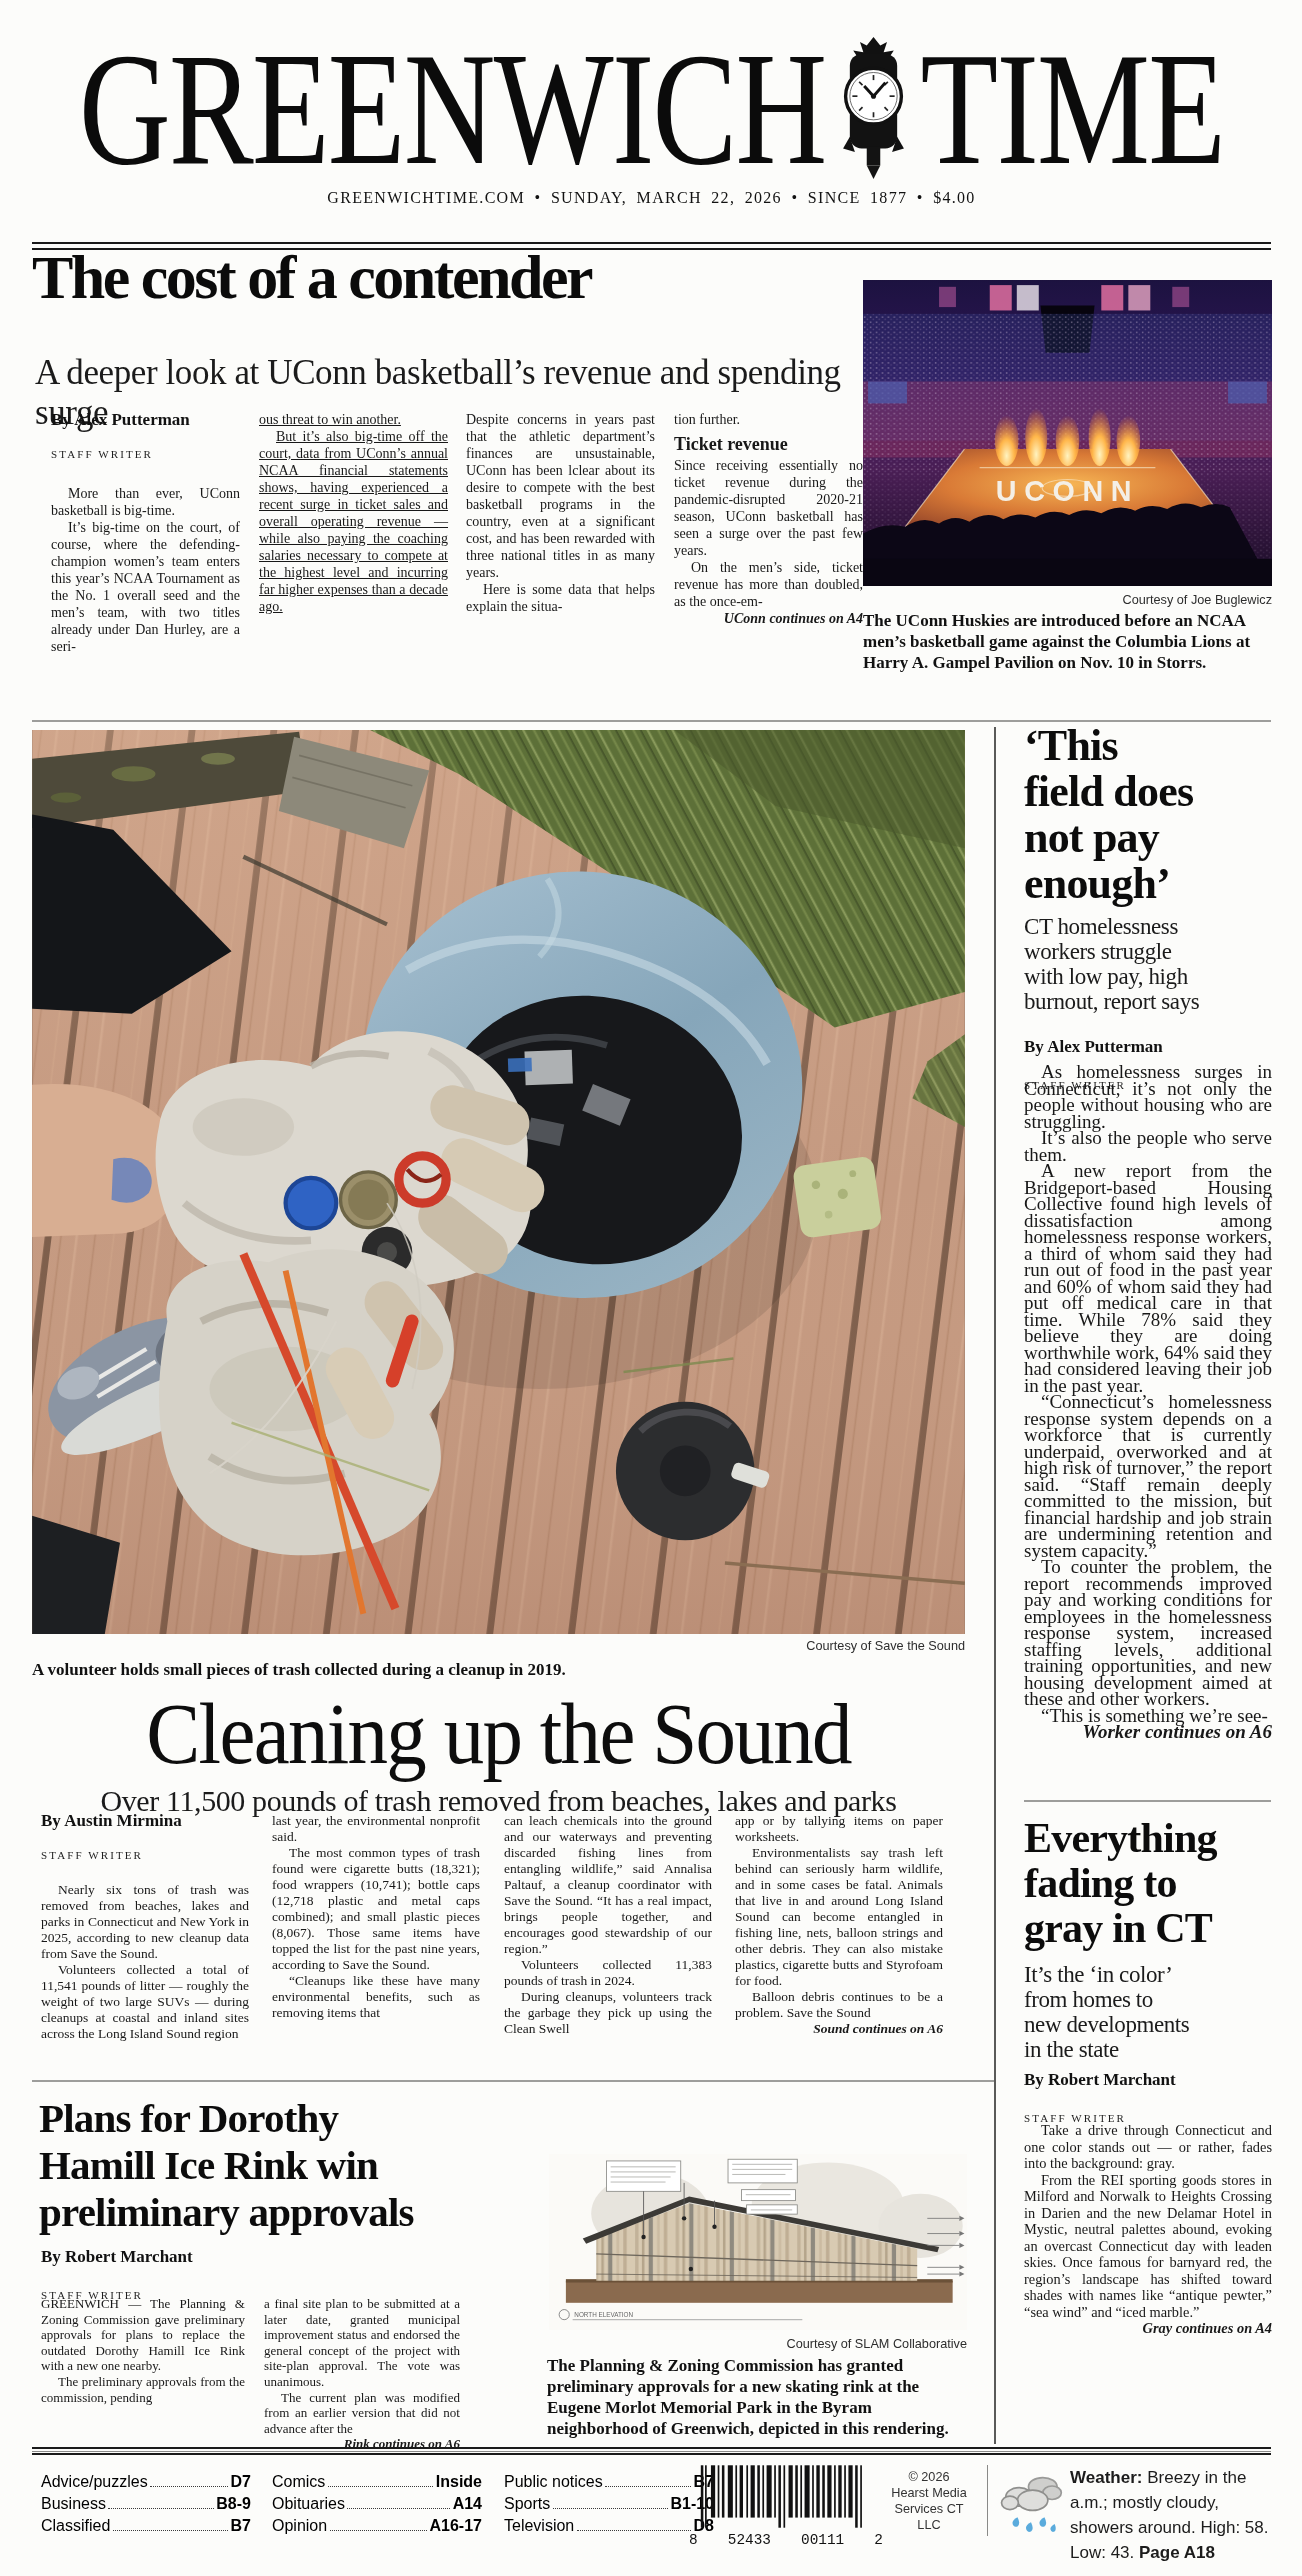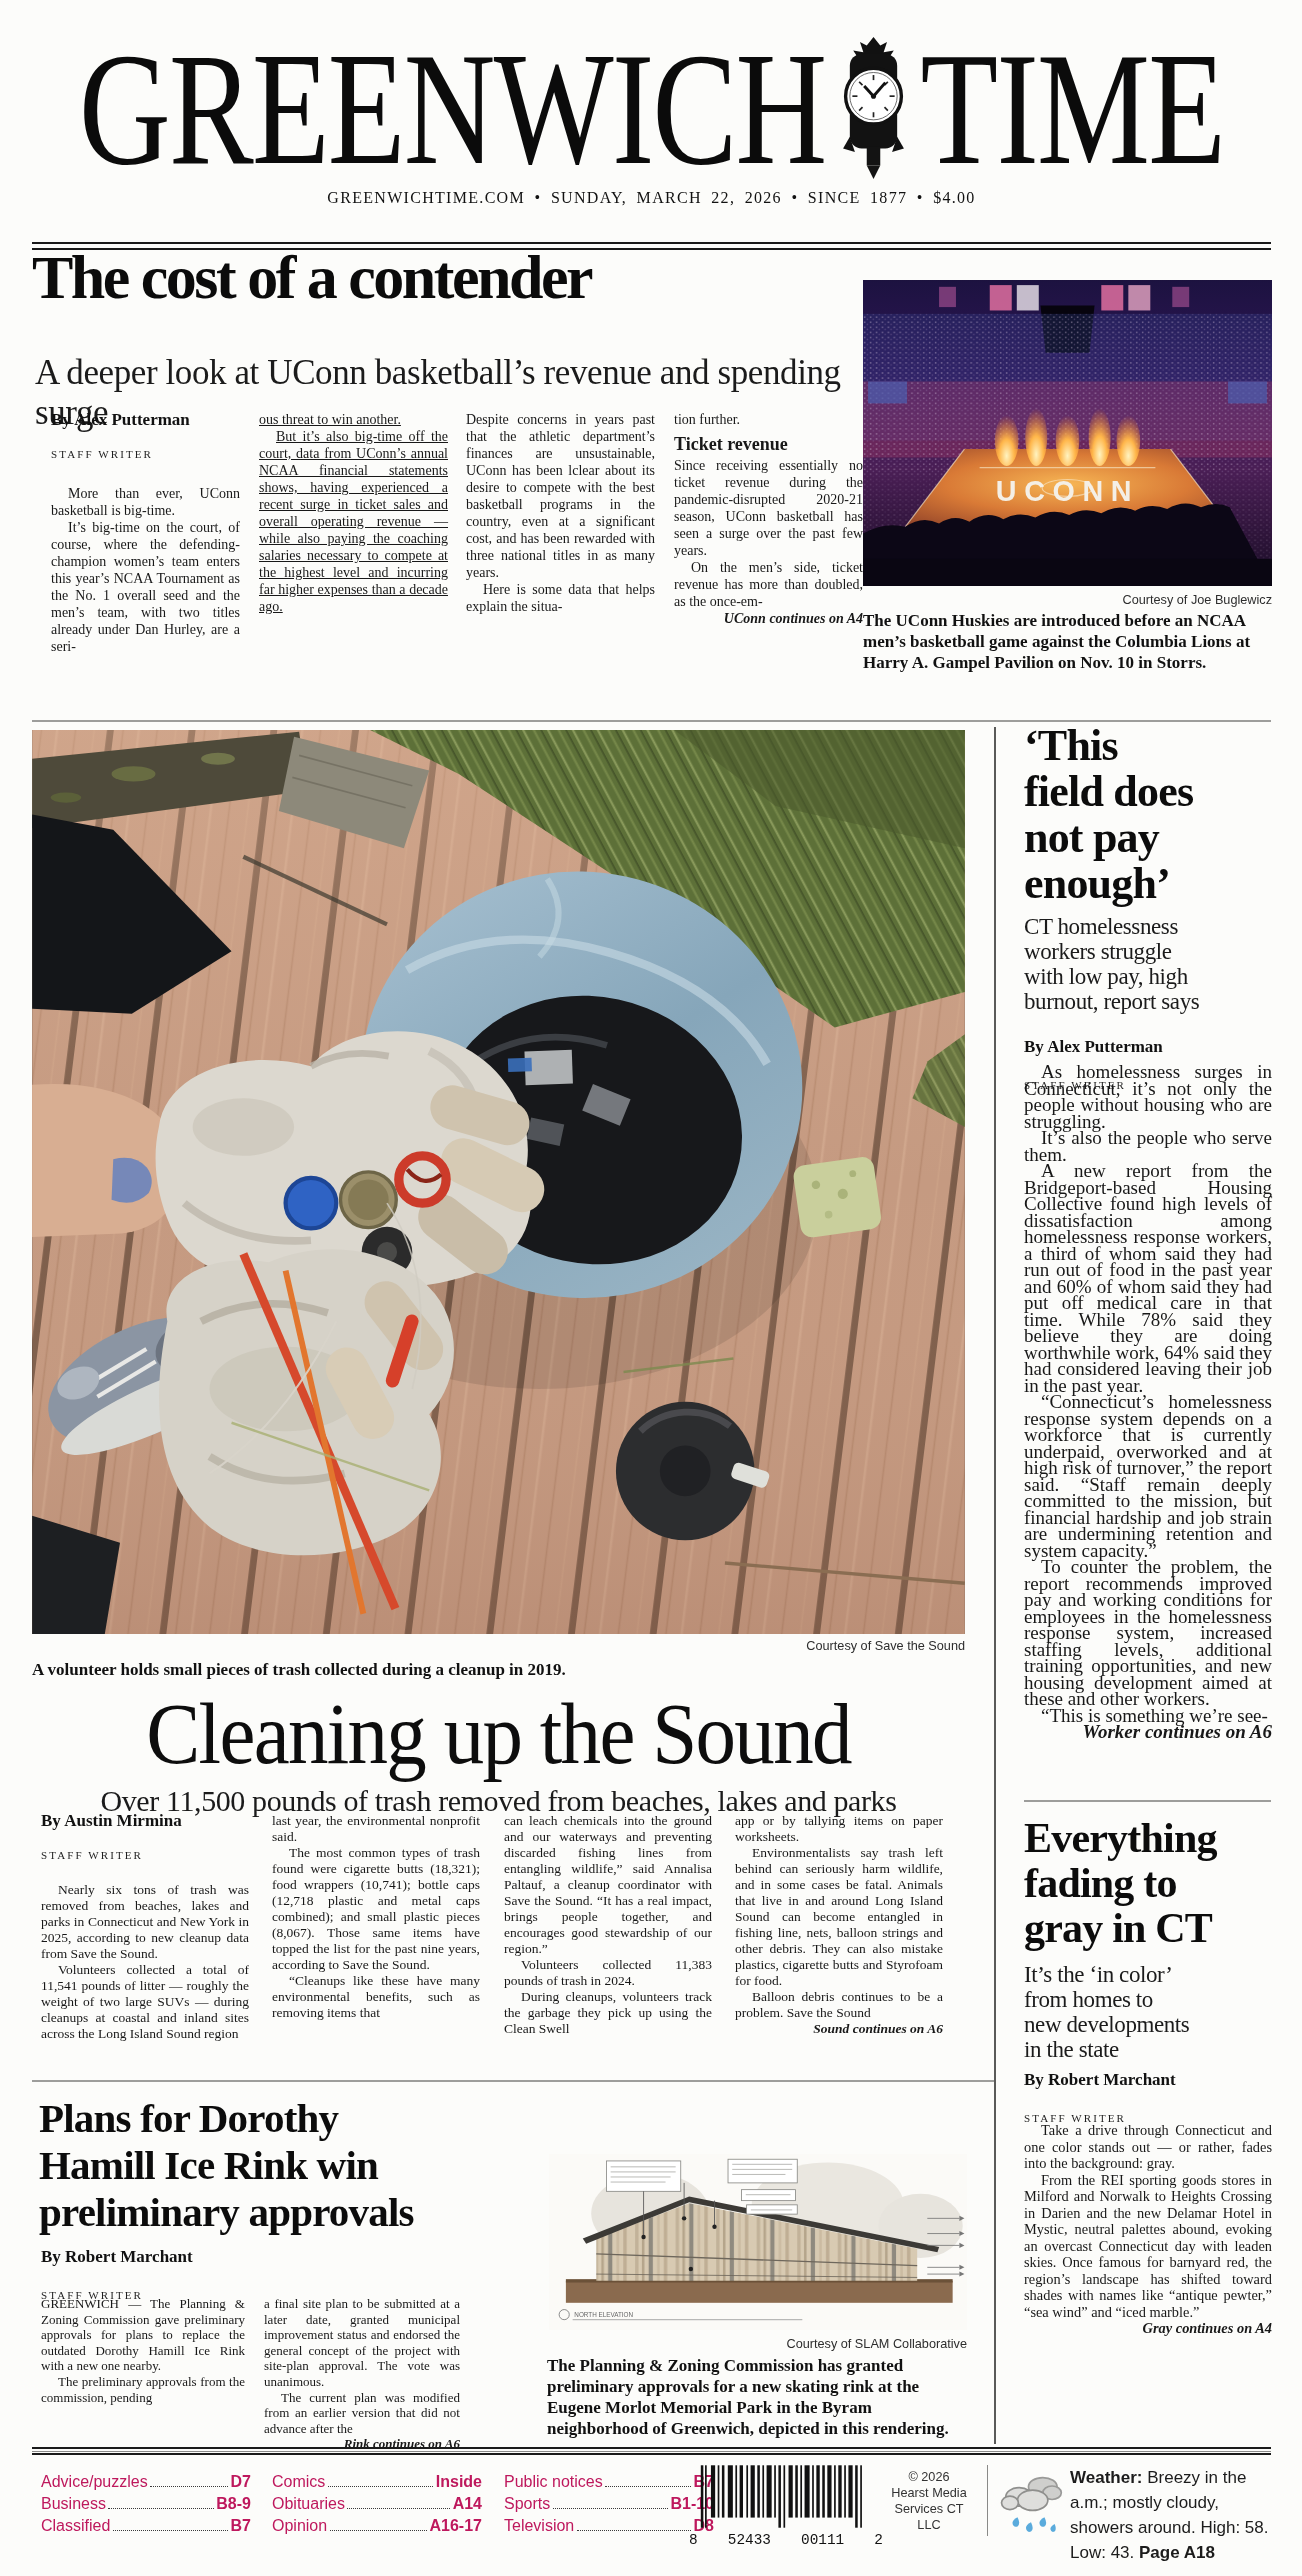--- a/index.html
+++ b/index.html
@@ -30,21 +30,21 @@
   .bodycol p { text-indent:17px; }
   .bodycol p.noindent { text-indent:0; }
   .subhead-inline { font-weight:bold; font-size:18px; text-indent:0; margin:8.4px 0 3.4px; text-align:left; }
   .jump { font-weight:bold; font-style:italic; text-align:right; text-indent:0 !important; }
   .credit { font-family:"Liberation Sans","DejaVu Sans",sans-serif; font-size:12.7px; color:#2d2d2d; text-align:right; }
   .caption { font-weight:bold; font-size:17px; line-height:21px; color:#111; text-align:left; }
   .sidehead { font-weight:bold; color:#0c0c0c; letter-spacing:-0.8px; }
 
   
   .idx-row { display:flex; align-items:flex-end; font-family:"Liberation Sans","DejaVu Sans",sans-serif;
-    font-size:16px; color:#be185d; height:22px; }
+    font-size:16px; color:#000000; height:22px; }
   .idx-label { white-space:nowrap; }
   .idx-dots { flex:1; border-bottom:1.7px dotted #3a3a3a; margin:0 2.5px 4.2px 2.5px; }
   .idx-page { font-weight:bold; white-space:nowrap; }
   .copyright { font-family:"Liberation Sans","DejaVu Sans",sans-serif; font-size:12.7px; line-height:16px;
     color:#333; text-align:center; }
   .weather-text { font-family:"Liberation Sans","DejaVu Sans",sans-serif; font-size:17px; line-height:25px; color:#1c1c1c; }
   .barcode-digits { font-family:"Liberation Mono","DejaVu Sans Mono",monospace; font-size:14.4px; color:#111;
     display:flex; justify-content:space-between; }
 
   .photo-box { overflow:hidden; background:#222; }

